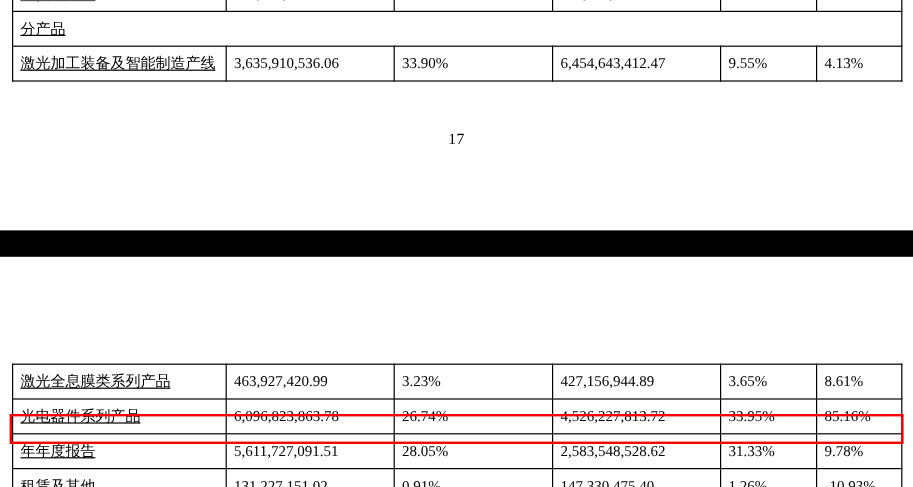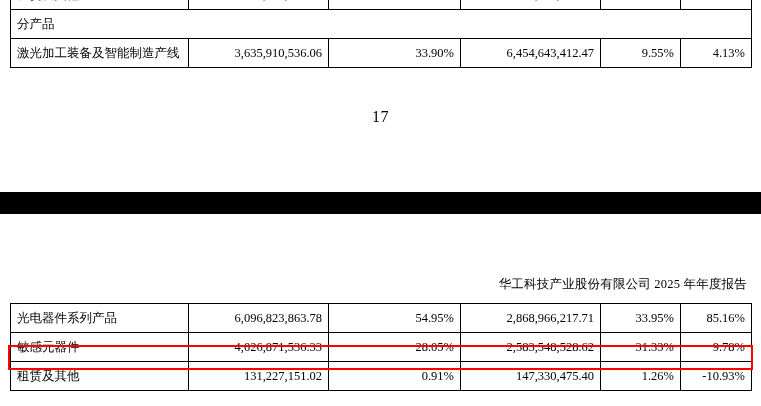--- a/index.html
+++ b/index.html
@@ -30,22 +30,22 @@
     table-layout: fixed;
     font-size: 12.5px;
   }
   table.fin td {
     border: 1px solid #000000;
     padding: 3px 6px;
     line-height: 1.45;
     vertical-align: middle;
     height: 22px;
   }
-  .c-label { text-align: left; }
-  .c-num   { text-align: right; }
+  .c-label { text-align: left; text-decoration: underline; }
+  .c-num   { text-align: left; }
 
   
   col.w1 { width: 178px; }
   col.w2 { width: 140px; }
   col.w3 { width: 132px; }
   col.w4 { width: 140px; }
   col.w5 { width: 80px; }
   col.w6 { width: 71px; }
 
   
@@ -65,21 +65,21 @@
     line-height: 1.35;
   }
 
   
   .page-number {
     position: absolute;
     left: 0;
     top: 108px;
     width: 761px;
     text-align: center;
-    font-size: 16px;
+    font-size: 13px;
     letter-spacing: 0.5px;
   }
 
   
   .sep-bar {
     position: absolute;
     left: 0;
     top: 192px;
     width: 761px;
     height: 22px;
@@ -151,44 +151,51 @@
           <td class="c-num">4.13%</td>
         </tr>
       </tbody>
     </table>
   </div>
 
   <div class="page-number">17</div>
 
   <div class="sep-bar"></div>
 
-  <div class="running-header">华工科技产业股份有限公司 2025 年年度报告</div>
 
   <div id="bottom-table-block">
     <table class="fin">
       <colgroup>
         <col class="w1">
           <col class="w2">
           <col class="w3">
           <col class="w4">
           <col class="w5">
           <col class="w6">
       </colgroup>
       <tbody>
         <tr>
+          <td class="c-label">激光全息膜类系列产品</td>
+          <td class="c-num">463,927,420.99</td>
+          <td class="c-num">3.23%</td>
+          <td class="c-num">427,156,944.89</td>
+          <td class="c-num">3.65%</td>
+          <td class="c-num">8.61%</td>
+        </tr>
+        <tr>
           <td class="c-label">光电器件系列产品</td>
           <td class="c-num">6,096,823,863.78</td>
-          <td class="c-num">54.95%</td>
-          <td class="c-num">2,868,966,217.71</td>
+          <td class="c-num">26.74%</td>
+          <td class="c-num">4,526,227,813.72</td>
           <td class="c-num">33.95%</td>
           <td class="c-num">85.16%</td>
         </tr>
         <tr>
-          <td class="c-label">敏感元器件</td>
-          <td class="c-num">4,026,871,536.33</td>
+          <td class="c-label">年年度报告</td>
+          <td class="c-num">5,611,727,091.51</td>
           <td class="c-num">28.05%</td>
           <td class="c-num">2,583,548,528.62</td>
           <td class="c-num">31.33%</td>
           <td class="c-num">9.78%</td>
         </tr>
         <tr>
           <td class="c-label">租赁及其他</td>
           <td class="c-num">131,227,151.02</td>
           <td class="c-num">0.91%</td>
           <td class="c-num">147,330,475.40</td>

